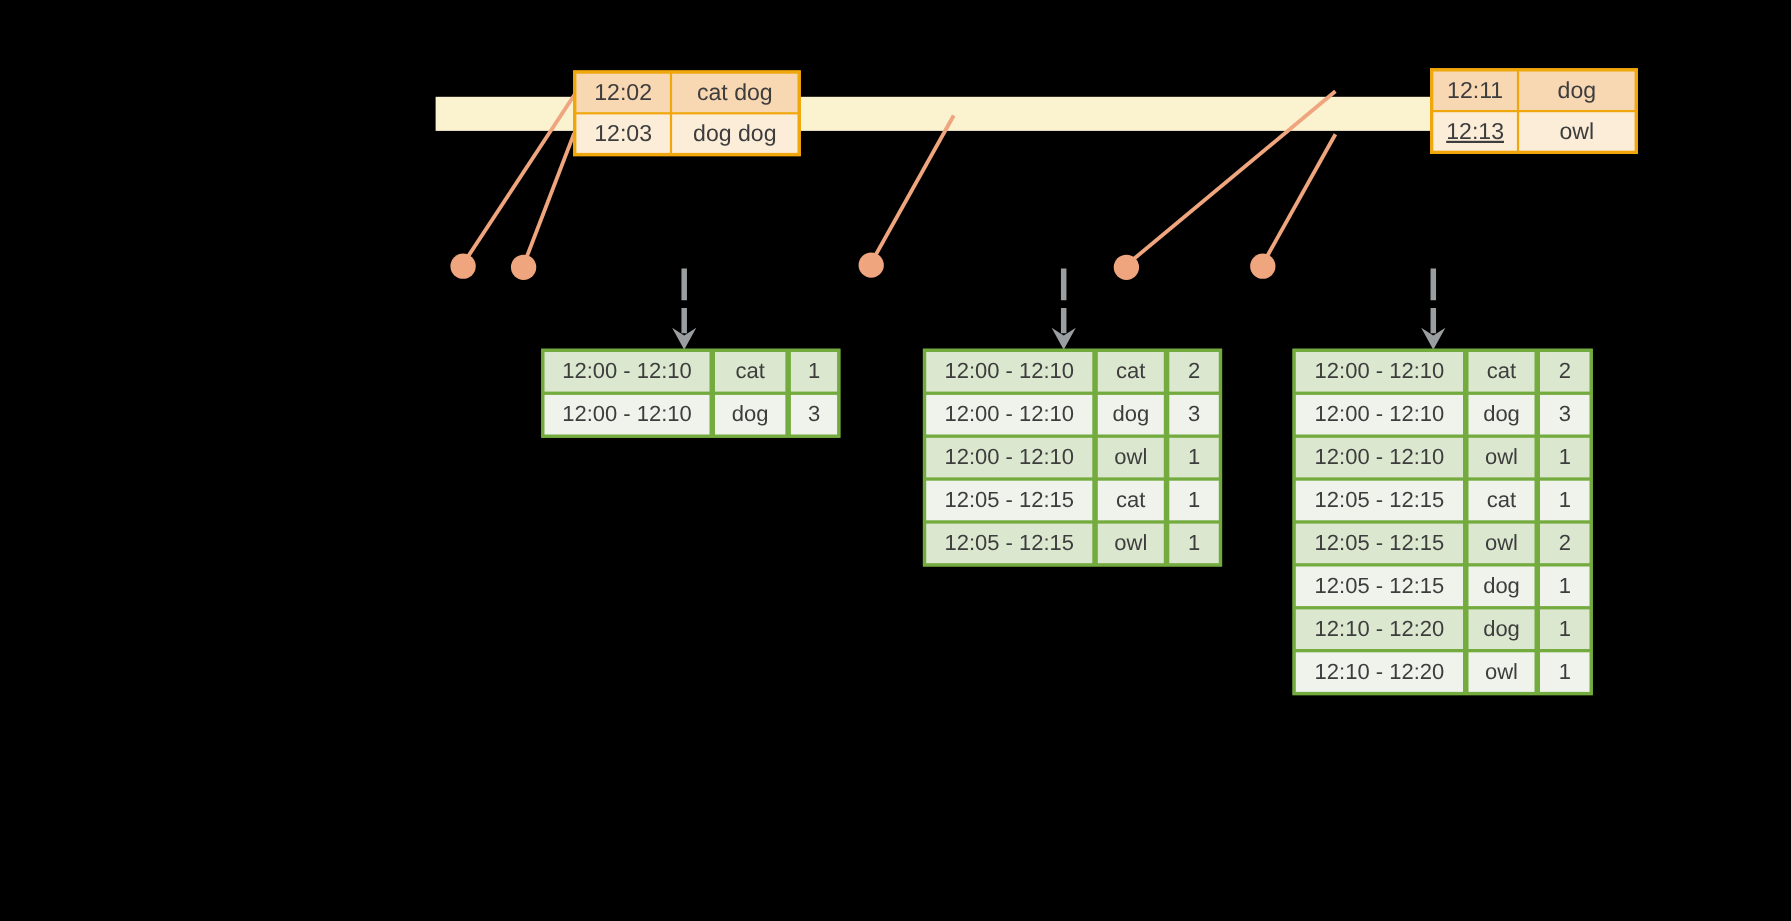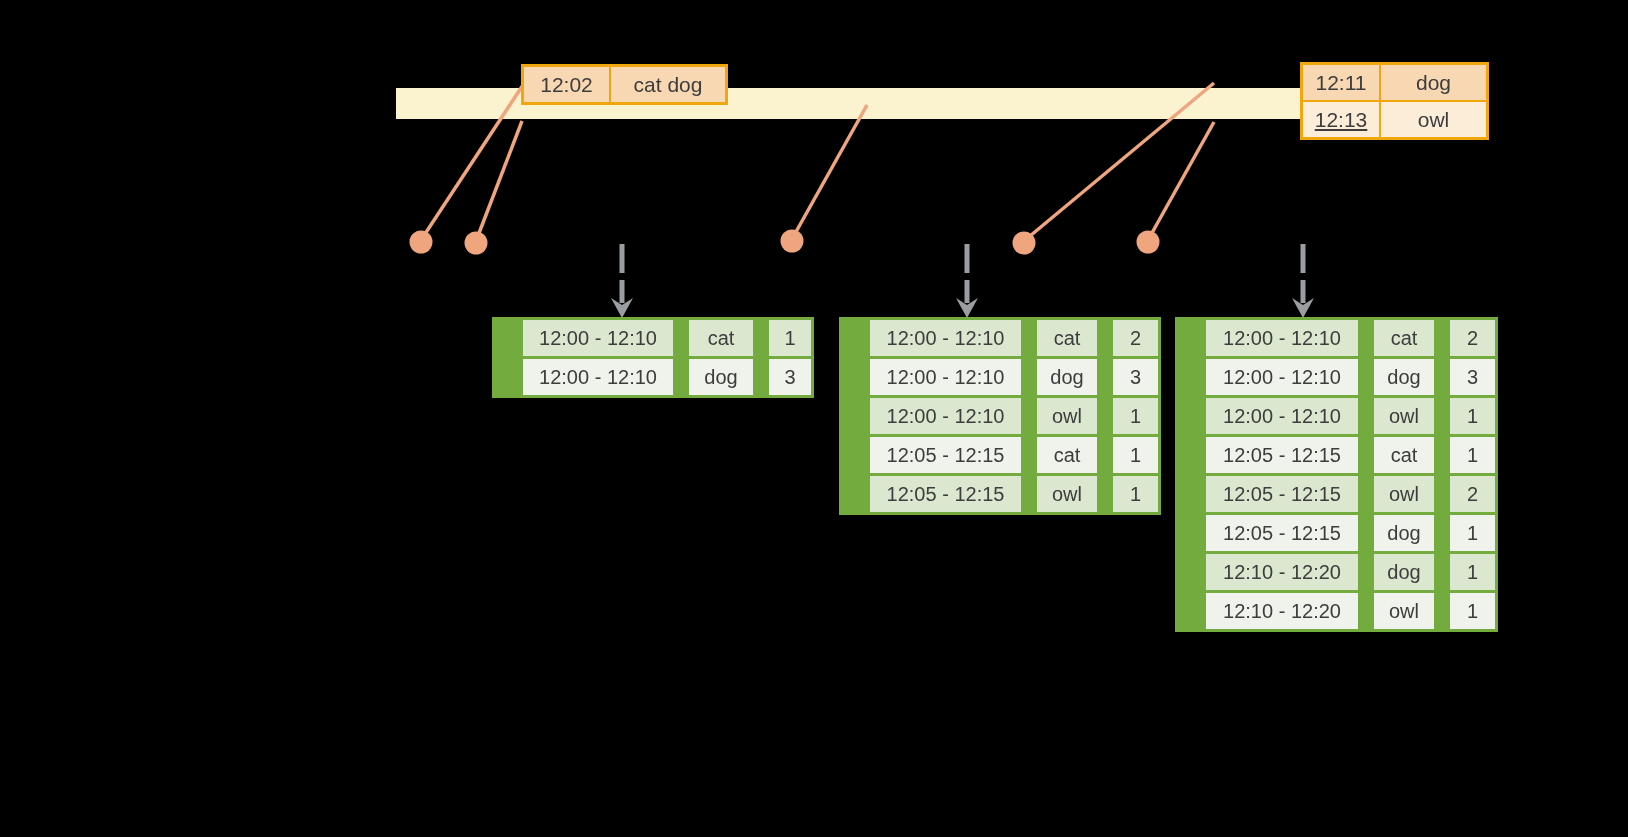--- a/index.html
+++ b/index.html
@@ -22,21 +22,21 @@
   
   .otable{background:var(--orange-border,#F0A70B);border:3px solid var(--orange-border,#F0A70B);gap:2px;}
   .otable .trow{gap:2px;}
   .otable .tcell{height:35px;font-size:21px;}
   .otable .trow.odd  .tcell{background:var(--orange-row-dark,#F8D7B3);}
   .otable .trow.even .tcell{background:var(--orange-row-light,#FCEDD9);}
   .otable.light .trow .tcell{background:var(--orange-row-light2,#FBE6CA);}
 
   
   .gtable{background:var(--green-border,#74AB3F);border:3px solid var(--green-border,#74AB3F);gap:3px;}
-  .gtable .trow{gap:16px;margin-left:28px;}
+  .gtable .trow{gap:5px;}
   .gtable .tcell{height:36px;font-size:20px;}
   .gtable .trow.odd  .tcell{background:var(--green-row-dark,#DBE7CE);}
   .gtable .trow.even .tcell{background:var(--green-row-light,#EFF3EB);}
 </style>
 </head>
 <body>
 
 <div id="stage">
 
   <svg class="overlay" width="1628" height="837" viewBox="0 0 1628 837">
@@ -68,20 +68,24 @@
       <polygon points="611,298 622,305 633,298 622,318"></polygon>
       <polygon points="956,298 967,305 978,298 967,318"></polygon>
       <polygon points="1292,298 1303,305 1314,298 1303,318"></polygon>
     </g>
   </svg>
 
   <div class="dtable otable" style="left:521px;top:64px;">
       <div class="trow odd">
         <div class="tcell" style="width: 85px;">12:02</div>
         <div class="tcell" style="width: 114px;">cat dog</div>
+      </div>
+      <div class="trow even">
+        <div class="tcell" style="width: 85px;">12:03</div>
+        <div class="tcell" style="width: 114px;">dog dog</div>
       </div>
     </div>
 
 
   <div class="dtable otable" style="left:1254px;top:62px;margin-left:46px;">
       <div class="trow odd">
         <div class="tcell" style="width: 76px;">12:11</div>
         <div class="tcell" style="width: 105px;">dog</div>
       </div>
       <div class="trow even">

